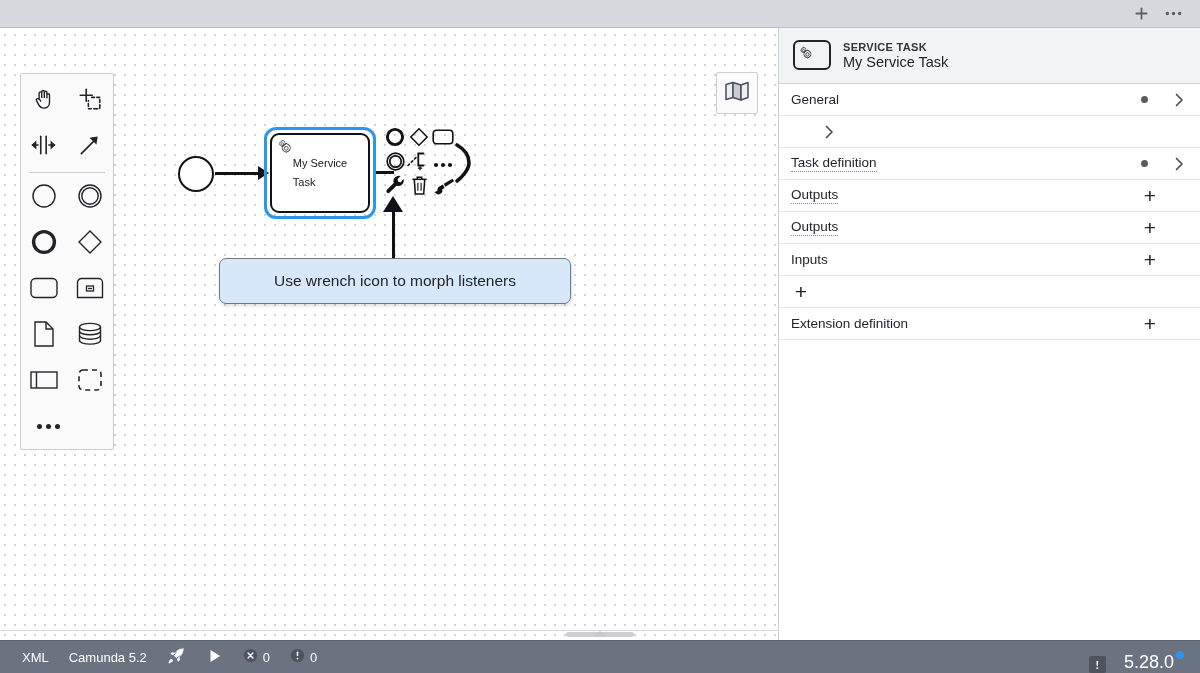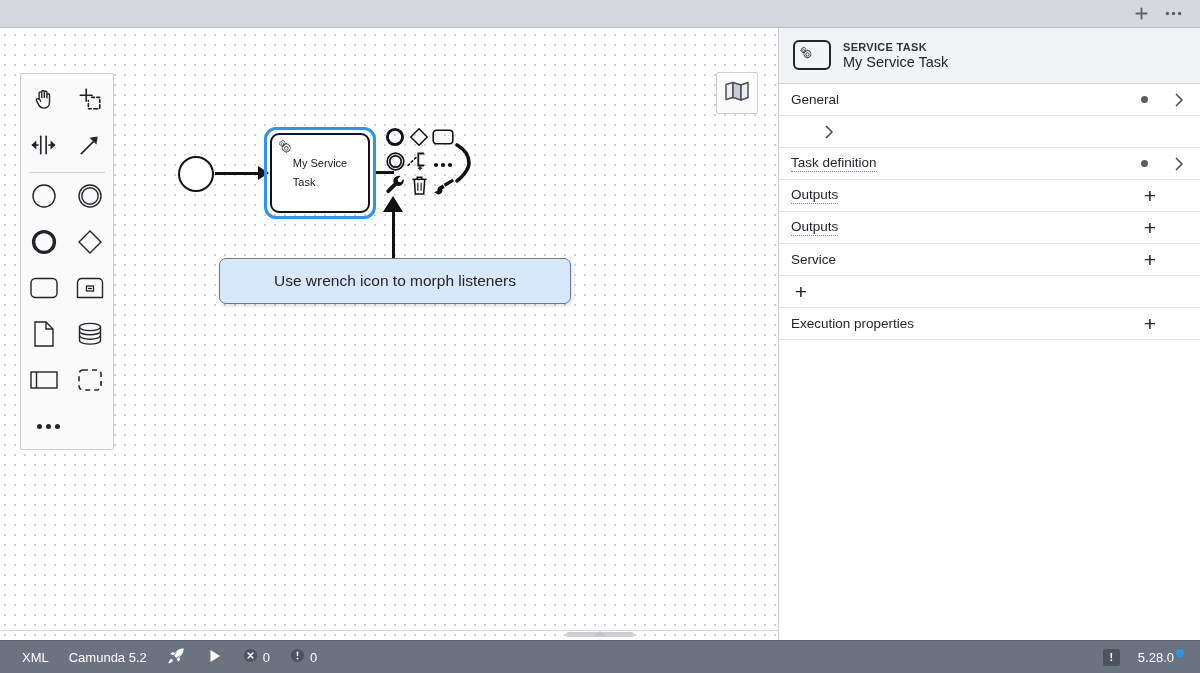--- a/index.html
+++ b/index.html
@@ -338,39 +338,39 @@
     font-size: 21px; line-height: 1;
     font-weight: 300;
     cursor: pointer;
   }
 
   
   .statusbar {
     flex: 0 0 33px;
     height: 33px;
     background: #6b7280;
-    display: flex; align-items: center;
+    display: flex; align-items: flex-end;
     padding: 0 12px 0 12px;
     color: #ffffff;
     border-top: 1px solid #5d636f;
   }
   .sb-item {
     display: flex; align-items: center; gap: 5px;
     font-size: 13px;
     padding: 0 10px;
     height: 100%;
     cursor: pointer;
     color: #ffffff;
   }
   .sb-item.static { cursor: default; }
   .sb-spacer { flex: 1; }
   .sb-count { font-size: 13px; }
   .sb-version {
     position: relative;
-    font-size: 13px;
+    font-size: 18px;
     padding-right: 14px;
   }
   .sb-version-dot {
     position: absolute;
     right: 4px; top: -1px;
     width: 8px; height: 8px;
     border-radius: 50%;
     background: #2a96f1;
   }
   .sb-notif {
@@ -732,28 +732,28 @@
             <span class="prop-label hinted">Outputs</span>
             <span class="prop-spacer"></span>
             <span class="prop-plus">+</span>
           </div>
           <div class="prop-row">
             <span class="prop-label hinted">Outputs</span>
             <span class="prop-spacer"></span>
             <span class="prop-plus">+</span>
           </div>
           <div class="prop-row">
-            <span class="prop-label">Service</span>
+            <span class="prop-label">Inputs</span>
             <span class="prop-plus">+</span>
           </div>
           <div class="prop-row">
             <span class="prop-plus">+</span>
           </div>
           <div class="prop-row">
-            <span class="prop-label">Execution properties</span>
+            <span class="prop-label">Extension definition</span>
             <span class="prop-plus">+</span>
           </div>
         </div>
     </div>
   </div>
 
   <div class="statusbar">
     <div class="sb-item">
       <span>XML</span>
     </div>

